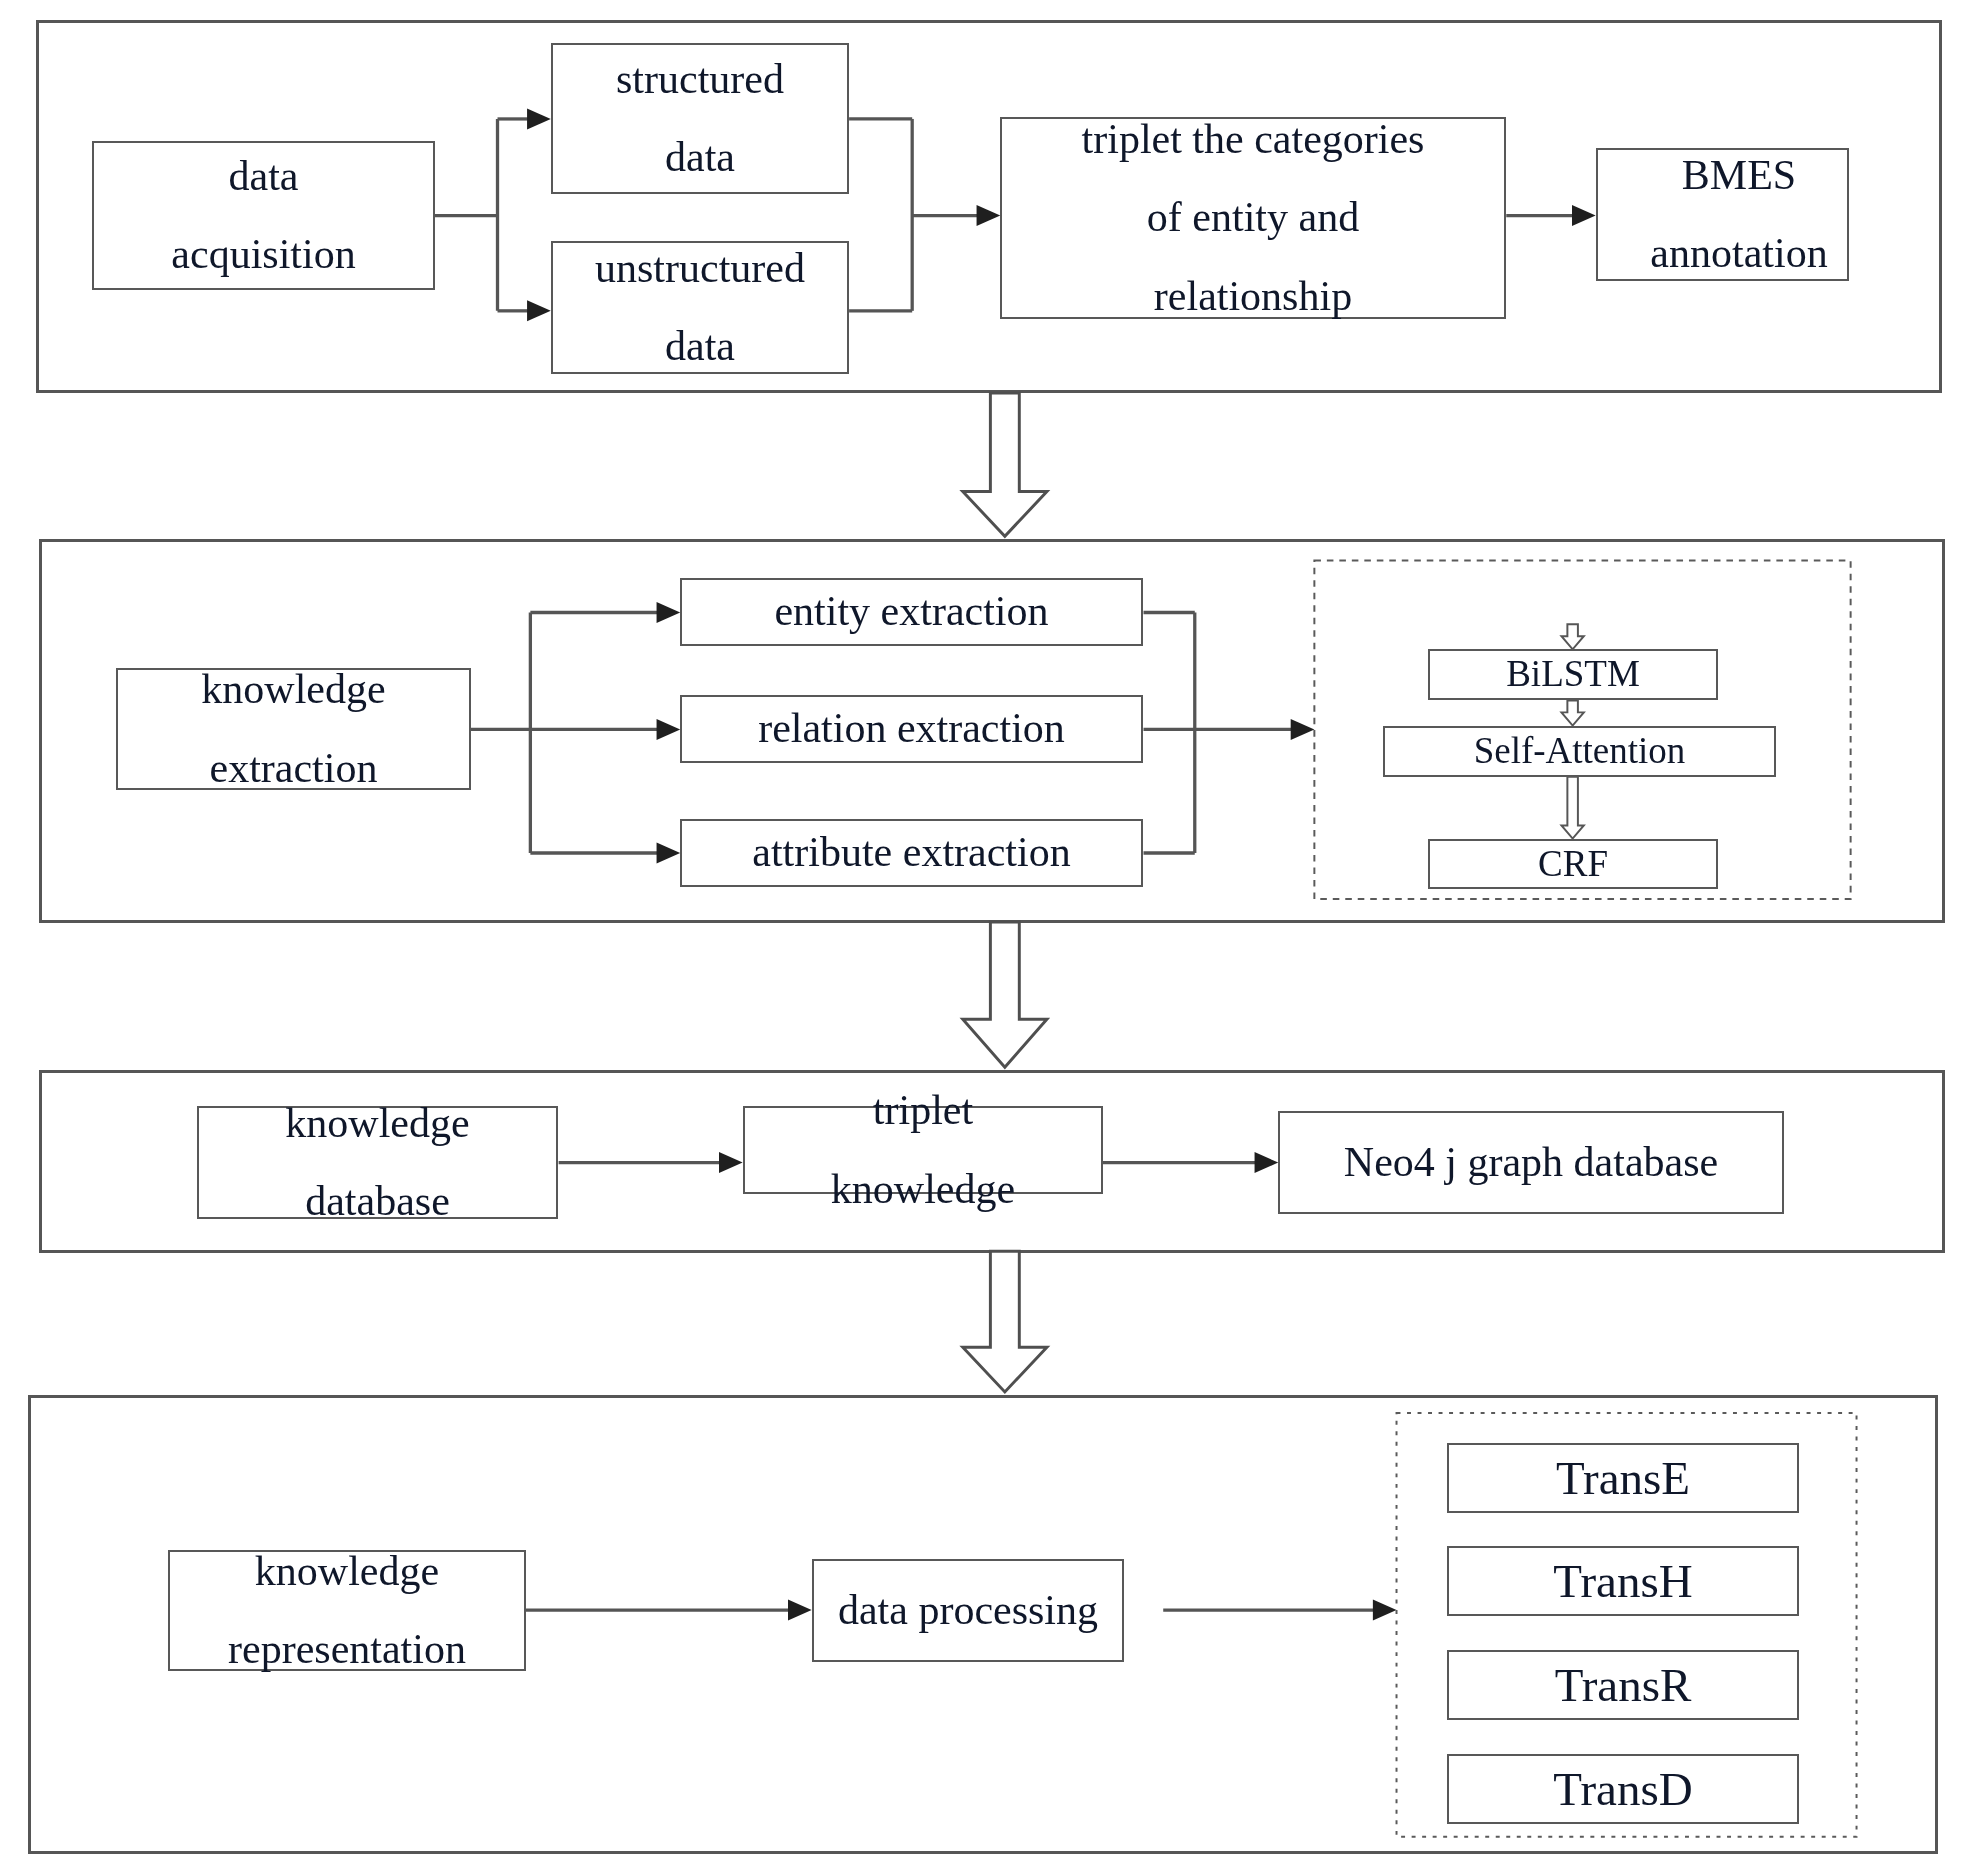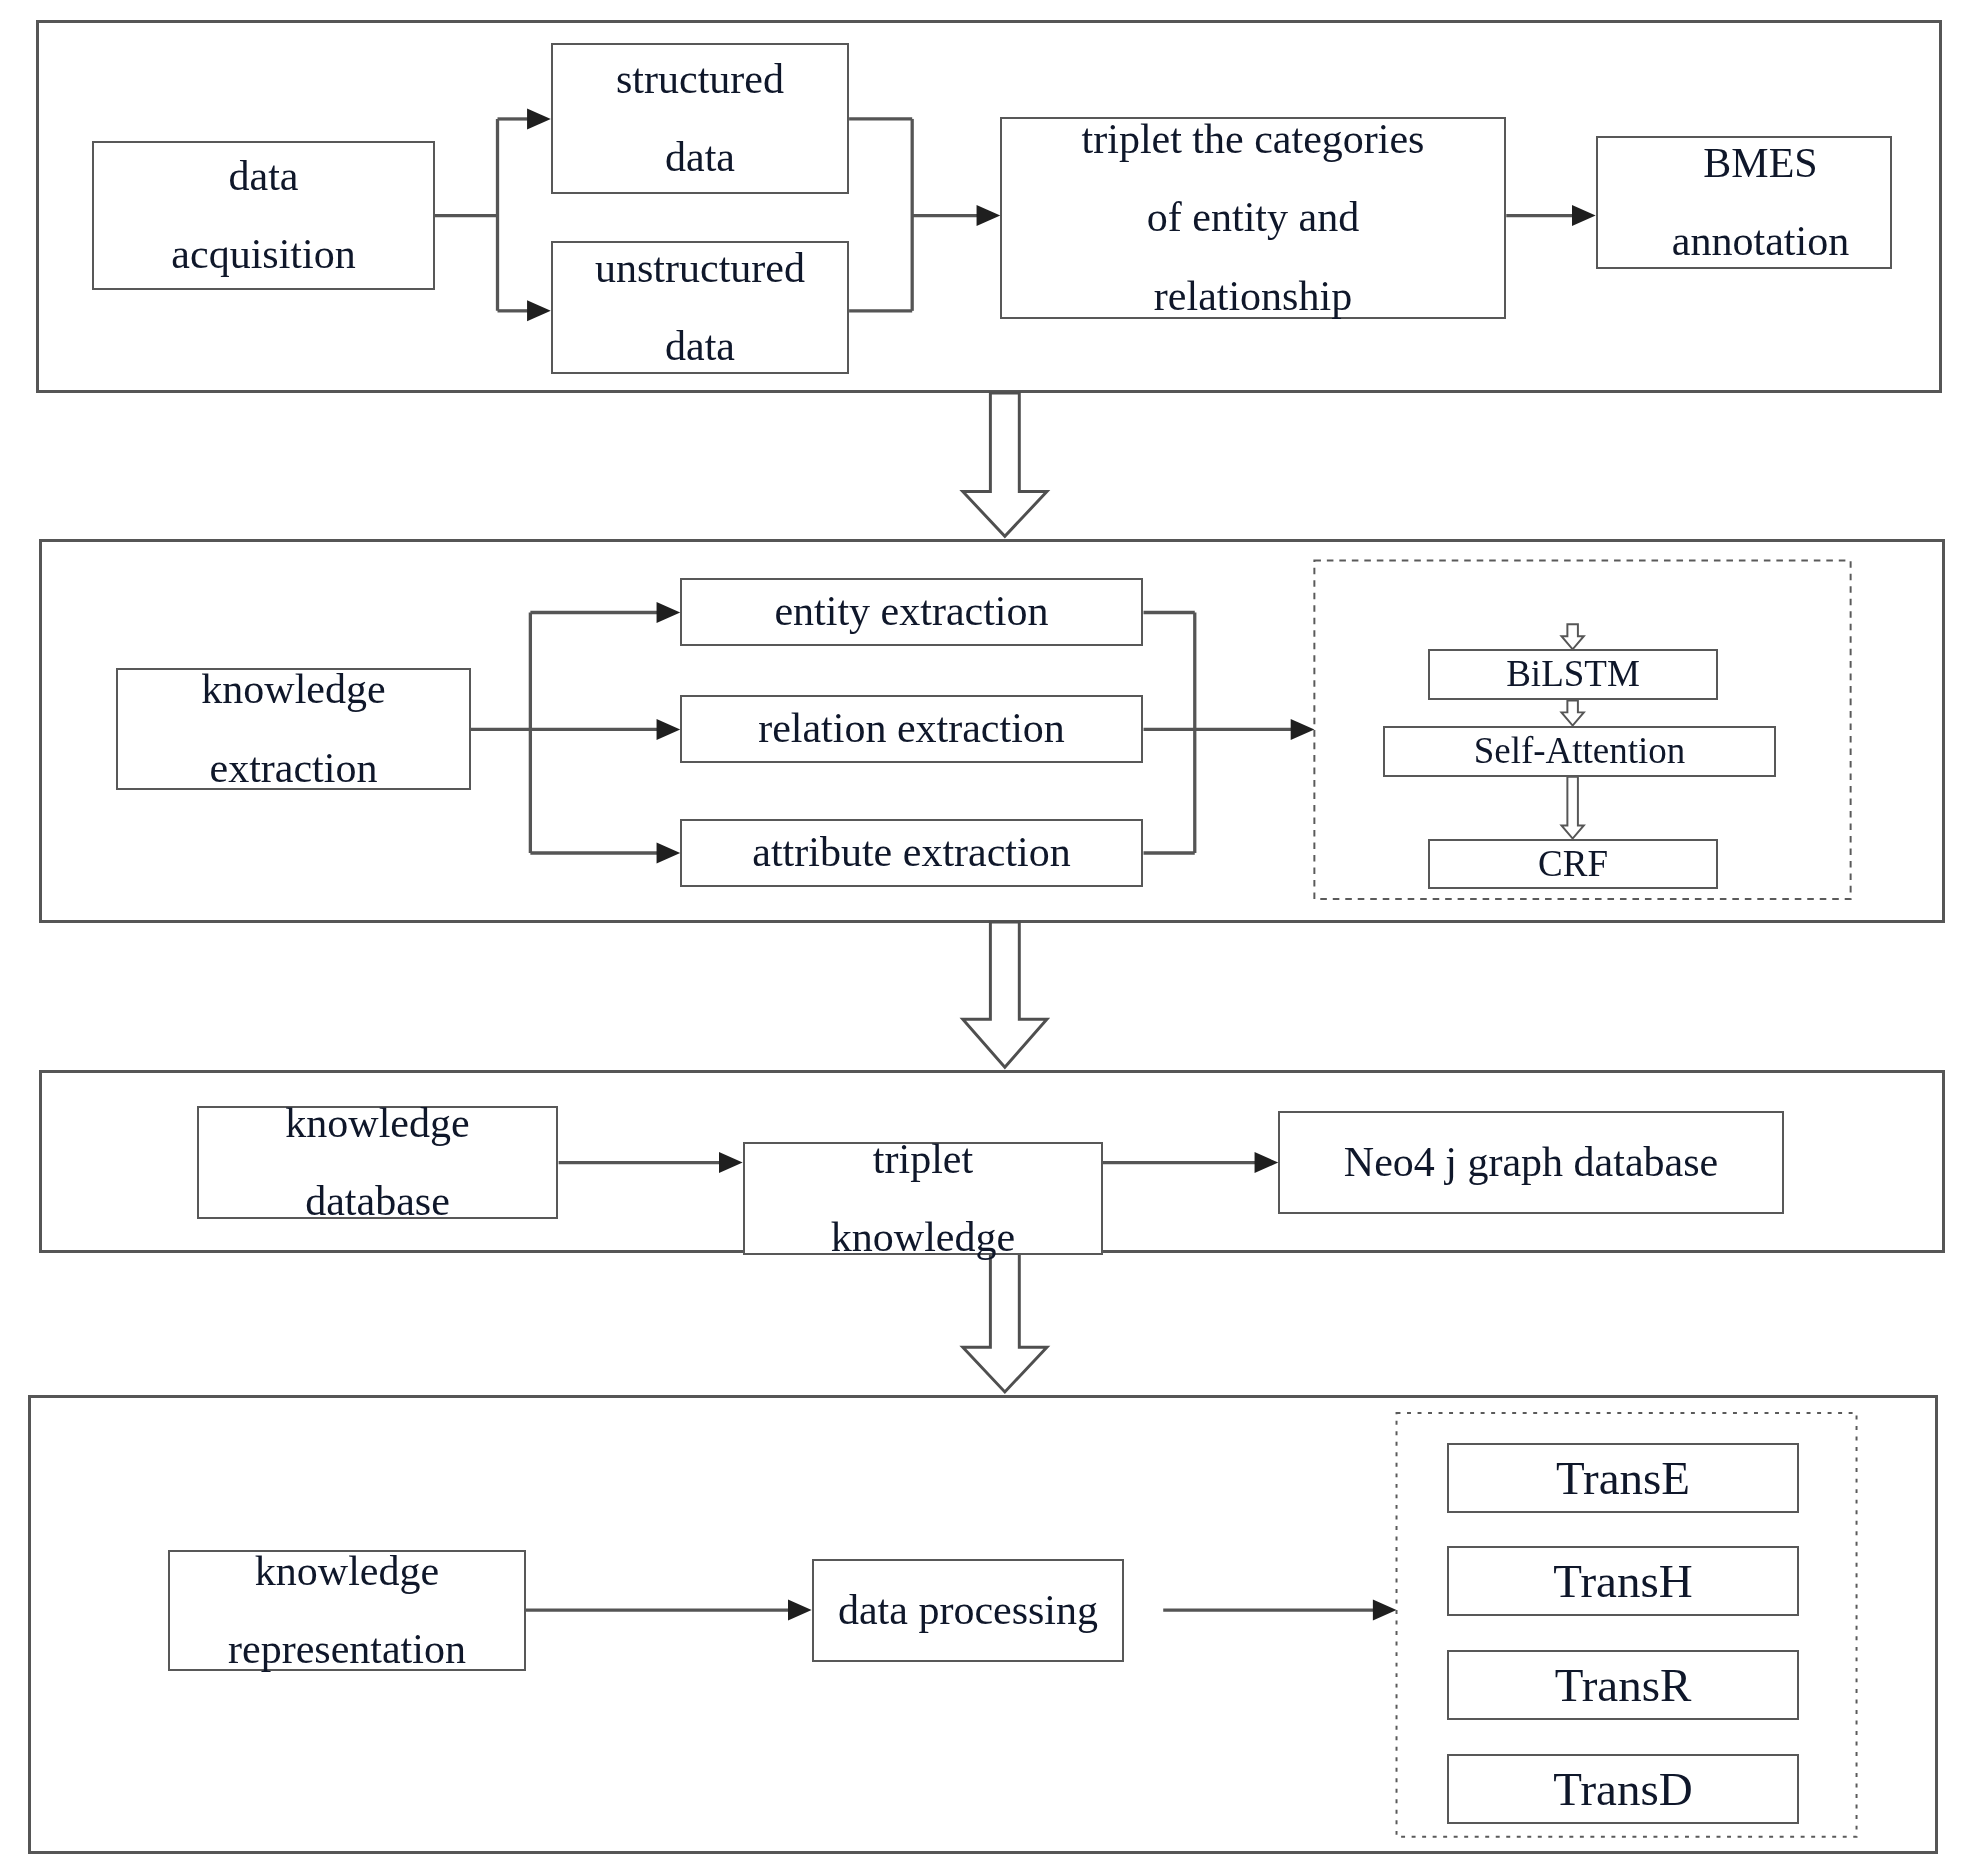--- a/index.html
+++ b/index.html
@@ -106,21 +106,21 @@
     <div class="ln">unstructured</div>
     <div class="ln">data</div>
   </div>
 
   <div class="node" style="left:1000px;top:117px;width:506px;height:202px;">
     <div class="ln">triplet the categories</div>
     <div class="ln">of entity and</div>
     <div class="ln">relationship</div>
   </div>
 
-  <div class="node" style="left:1596px;top:136px;width:296px;height:133px;padding-left:33px;">
+  <div class="node" style="left:1596px;top:148px;width:253px;height:133px;padding-left:33px;">
     <div class="ln">BMES</div>
     <div class="ln">annotation</div>
   </div>
 
   <div class="section" style="left:39px;top:539px;width:1906px;height:384px;"></div>
 
   <div class="node" style="left:116px;top:668px;width:355px;height:122px;">
     <div class="ln">knowledge</div>
     <div class="ln">extraction</div>
   </div>
@@ -150,21 +150,21 @@
     <div class="ln">CRF</div>
   </div>
 
   <div class="section" style="left:39px;top:1070px;width:1906px;height:183px;"></div>
 
   <div class="node" style="left:197px;top:1106px;width:361px;height:113px;">
     <div class="ln">knowledge</div>
     <div class="ln">database</div>
   </div>
 
-  <div class="node" style="left:743px;top:1106px;width:360px;height:113px;margin-top:36px;">
+  <div class="node" style="left:743px;top:1106px;width:360px;height:88px;">
     <div class="ln">triplet</div>
     <div class="ln">knowledge</div>
   </div>
 
   <div class="node" style="left:1278px;top:1111px;width:506px;height:103px;">
     <div class="ln">Neo4 j graph database</div>
   </div>
 
   <div class="section" style="left:28px;top:1395px;width:1910px;height:459px;"></div>
 

